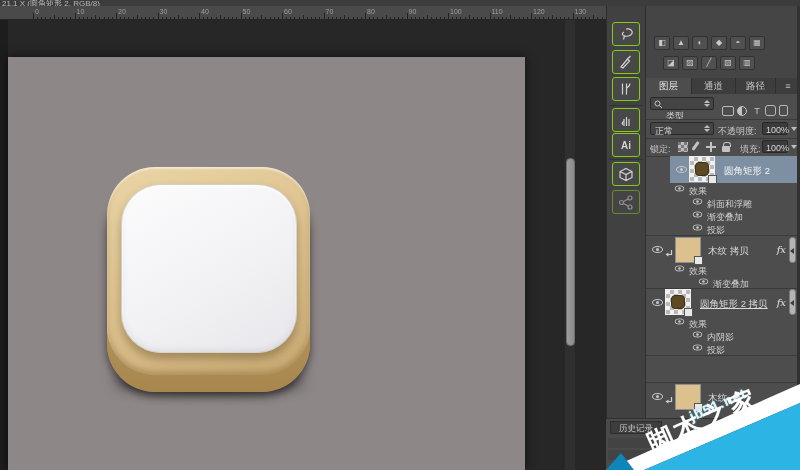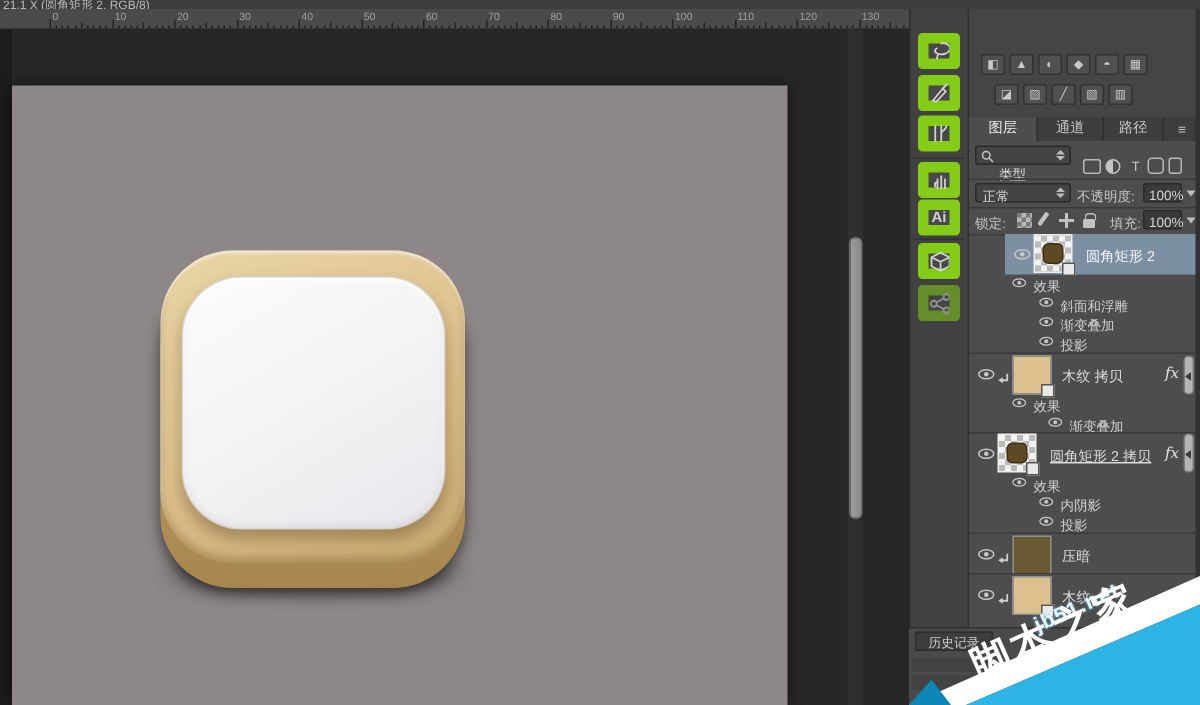--- a/index.html
+++ b/index.html
@@ -33,21 +33,21 @@
     background:linear-gradient(150deg,#fcfcfd 0%,#f2f2f4 55%,#e7e7ec 100%);
     border:1px solid rgba(190,182,168,.55);
     box-shadow:0 6px 10px rgba(70,50,20,.35), inset 0 2px 3px rgba(255,255,255,.95), inset 0 -2px 6px rgba(0,0,0,.07); }
 
   
   #vscroll-track { left:565px; top:20px; width:10px; height:450px; background:#2f2f2f; }
   #vscroll-thumb { left:566px; top:158px; width:9px; height:188px; background:linear-gradient(90deg,#9c9c9c,#8a8a8a); border-radius:4px; border:1px solid #6c6c6c; }
 
   
   #dock { left:606px; top:6px; width:40px; height:412px; background:#414141; border-left:1px solid #2e2e2e; border-right:1px solid #2f2f2f; }
-  .dock-tile { position:absolute; left:5px; width:28px; height:24px; background:#484848; border:7px solid #84cc16; border-radius:3px;
+  .dock-tile { position:absolute; left:5px; width:28px; height:24px; background:#484848; border:1px solid #84cc16; border-radius:3px;
     display:flex; align-items:center; justify-content:center; color:#d2d2d2; }
   .dock-tile svg { stroke:#d2d2d2; fill:none; stroke-width:1.2; }
   .dock-sep { position:absolute; left:2px; width:34px; height:1px; background:#323232; }
   .ai-txt { font-size:10px; font-weight:bold; color:#d2d2d2; }
 
   
   #rpanel { left:646px; top:6px; width:154px; height:464px; background:#454545; }
   .adj-tile { position:absolute; width:16px; height:14px; background:#505050; border:1px solid #313131; border-radius:2px;
     color:#c9c9c9; font-size:8px; line-height:12px; text-align:center; }
   
@@ -490,31 +490,20 @@
       <div class="fxrow" style="top:235px">
         <span class="eye" style="left:46px; top:2px"></span>
         <span class="et" style="left:61px; top:2px">内阴影</span>
       </div>
       <div class="fxrow" style="top:248px">
         <span class="eye" style="left:46px; top:2px"></span>
         <span class="et" style="left:61px; top:2px">投影</span>
       </div>
       <div class="sepline" style="top:261px"></div>
 
-      <div class="layer-row" style="top:262px">
-        <span class="eye" style="left:6px; top:10px"></span>
-        <span class="clip-arrow" style="left:19px; top:9px">
-          <svg width="9" height="9">
-              <path d="M6.5 0 V4.5 H3"></path>
-              <path d="M3.5 2.5 L3.5 6.5 L0.5 4.5 Z" fill="#cfcfcf" stroke="none"></path>
-            </svg>
-        </span>
-        <span class="thumb" style="left:29px; top:1px; background:#6a5a33"></span>
-        <span class="lname" style="left:62px; top:9px">压暗</span>
-      </div>
       <div class="sepline" style="top:288px"></div>
 
       <div class="layer-row" style="top:289px">
         <span class="eye" style="left:6px; top:10px"></span>
         <span class="clip-arrow" style="left:19px; top:9px">
           <svg width="9" height="9">
               <path d="M6.5 0 V4.5 H3"></path>
               <path d="M3.5 2.5 L3.5 6.5 L0.5 4.5 Z" fill="#cfcfcf" stroke="none"></path>
             </svg>
         </span>

